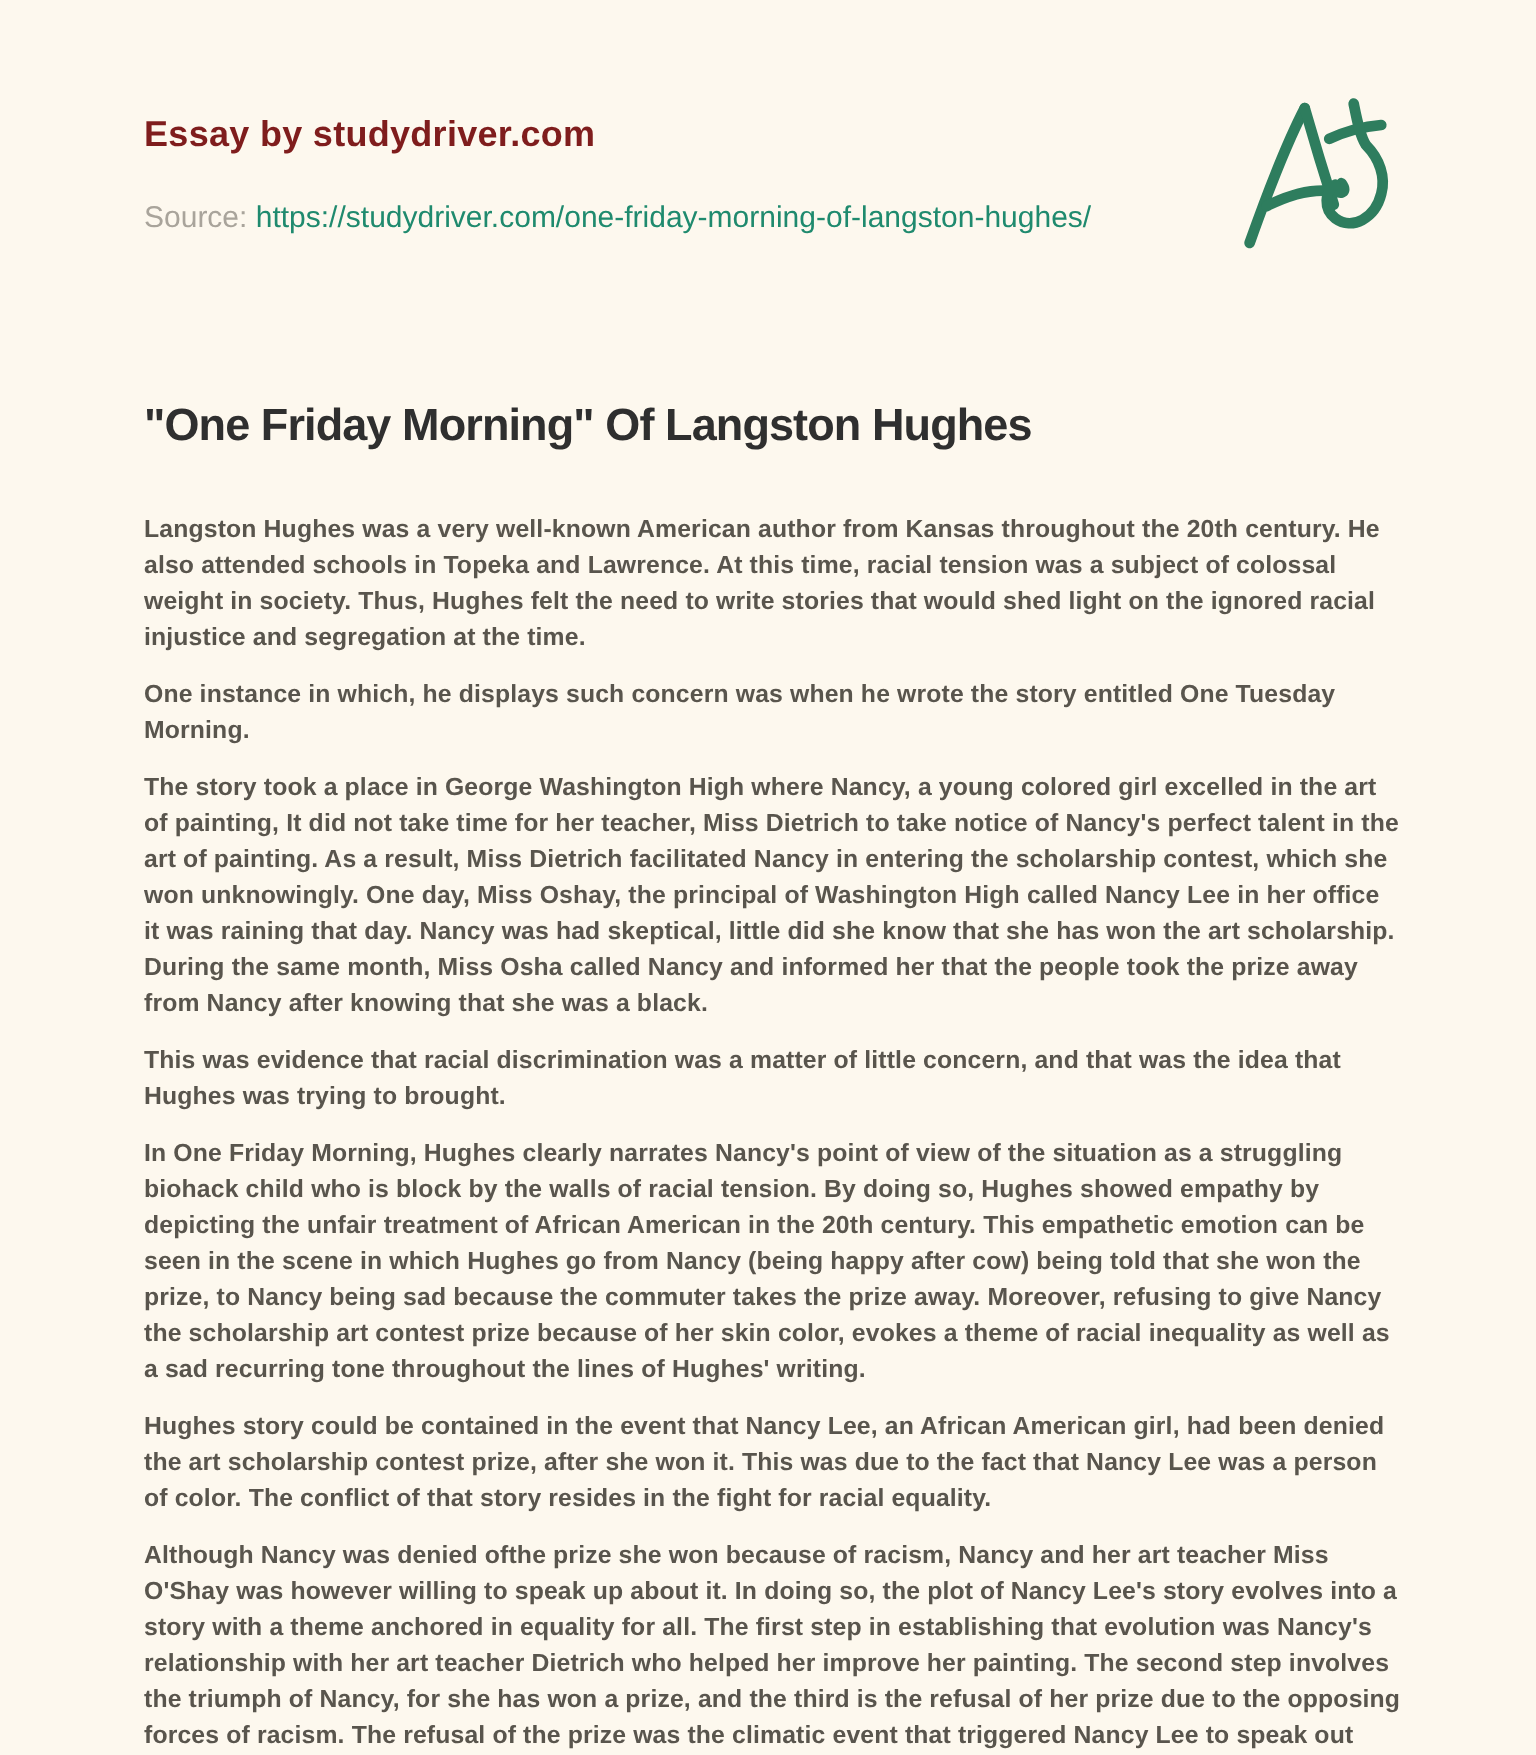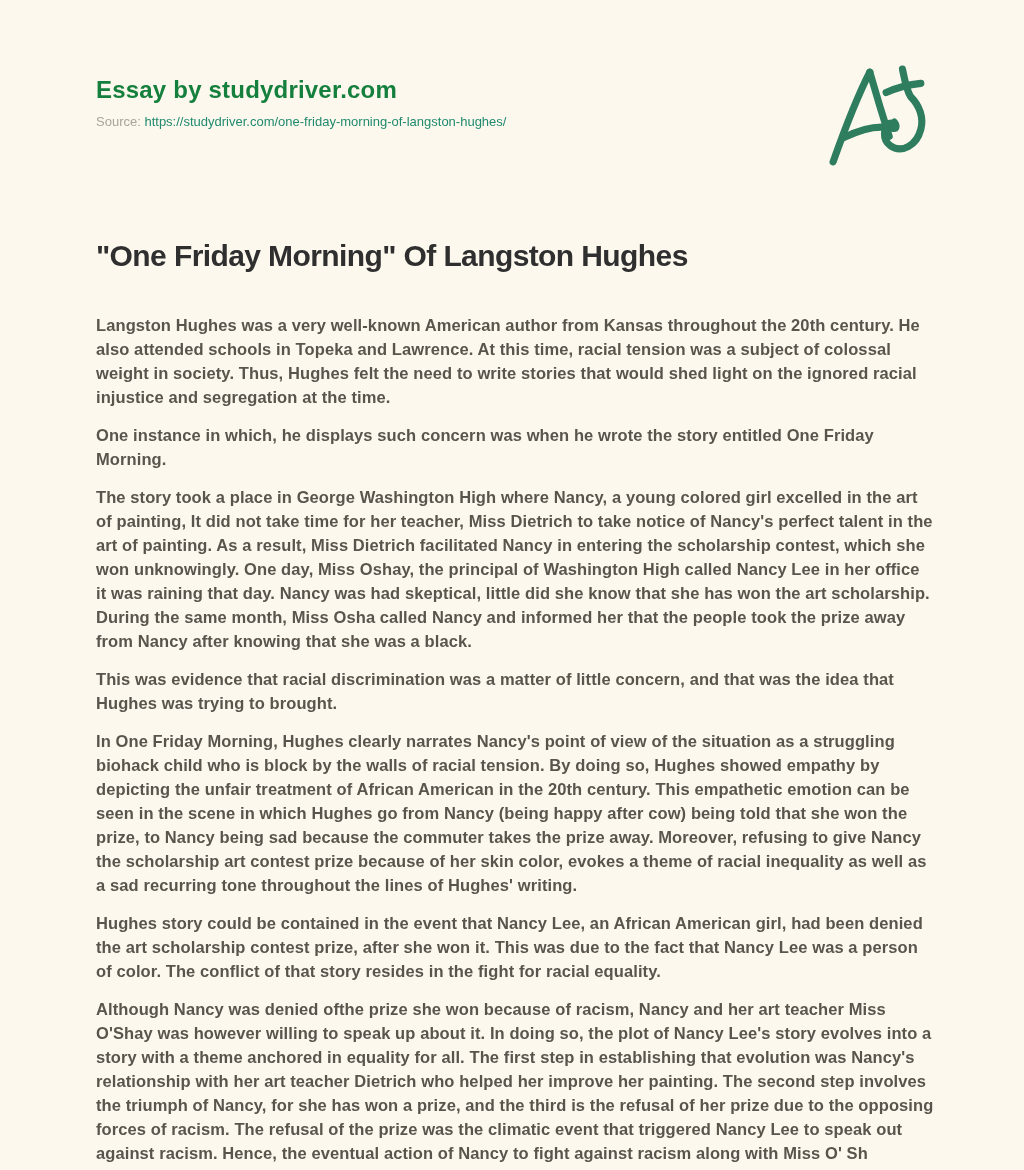--- a/index.html
+++ b/index.html
@@ -19,26 +19,26 @@
   .content {
     position: absolute;
     left: 96px;
     top: 0;
     width: 838px;
   }
   .byline {
     margin-top: 76px;
     font-size: 24px;
     font-weight: 700;
-    color: #15803d;
+    color: #7f1d1d;
     letter-spacing: 0.2px;
   }
   .source-line {
-    margin-top: 10px;
-    font-size: 13px;
+    margin-top: 30px;
+    font-size: 20px;
   }
   .source-label {
     color: #A9A49B;
   }
   .source-link {
     color: #1F8A6E;
     text-decoration: none;
   }
   .logo {
     position: absolute;
@@ -89,21 +89,21 @@
 
     <div class="source-line">
       <span class="source-label">Source:</span>
       <a class="source-link" href="#">https://studydriver.com/one-friday-morning-of-langston-hughes/</a>
     </div>
 
     <h1 class="title">"One Friday Morning" Of Langston Hughes</h1>
 
     <div class="essay">
       <p>Langston Hughes was a very well-known American author from Kansas throughout the 20th century. He also attended schools in Topeka and Lawrence. At this time, racial tension was a subject of colossal weight in society. Thus, Hughes felt the need to write stories that would shed light on the ignored racial injustice and segregation at the time.</p>
-      <p>One instance in which, he displays such concern was when he wrote the story entitled One Friday Morning.</p>
+      <p>One instance in which, he displays such concern was when he wrote the story entitled One Tuesday Morning.</p>
       <p>The story took a place in George Washington High where Nancy, a young colored girl excelled in the art of painting, It did not take time for her teacher, Miss Dietrich to take notice of Nancy's perfect talent in the art of painting. As a result, Miss Dietrich facilitated Nancy in entering the scholarship contest, which she won unknowingly. One day, Miss Oshay, the principal of Washington High called Nancy Lee in her office it was raining that day. Nancy was had skeptical, little did she know that she has won the art scholarship. During the same month, Miss Osha called Nancy and informed her that the people took the prize away from Nancy after knowing that she was a black.</p>
       <p>This was evidence that racial discrimination was a matter of little concern, and that was the idea that Hughes was trying to brought.</p>
       <p>In One Friday Morning, Hughes clearly narrates Nancy's point of view of the situation as a struggling biohack child who is block by the walls of racial tension. By doing so, Hughes showed empathy by depicting the unfair treatment of African American in the 20th century. This empathetic emotion can be seen in the scene in which Hughes go from Nancy (being happy after cow) being told that she won the prize, to Nancy being sad because the commuter takes the prize away. Moreover, refusing to give Nancy the scholarship art contest prize because of her skin color, evokes a theme of racial inequality as well as a sad recurring tone throughout the lines of Hughes' writing.</p>
       <p>Hughes story could be contained in the event that Nancy Lee, an African American girl, had been denied the art scholarship contest prize, after she won it. This was due to the fact that Nancy Lee was a person of color. The conflict of that story resides in the fight for racial equality.</p>
       <p>Although Nancy was denied ofthe prize she won because of racism, Nancy and her art teacher Miss O'Shay was however willing to speak up about it. In doing so, the plot of Nancy Lee's story evolves into a story with a theme anchored in equality for all. The first step in establishing that evolution was Nancy's relationship with her art teacher Dietrich who helped her improve her painting. The second step involves the triumph of Nancy, for she has won a prize, and the third is the refusal of her prize due to the opposing forces of racism. The refusal of the prize was the climatic event that triggered Nancy Lee to speak out against racism. Hence, the eventual action of Nancy to fight against racism along with Miss O' Sh</p>
     </div>
 
   </div>
 </div>
 

